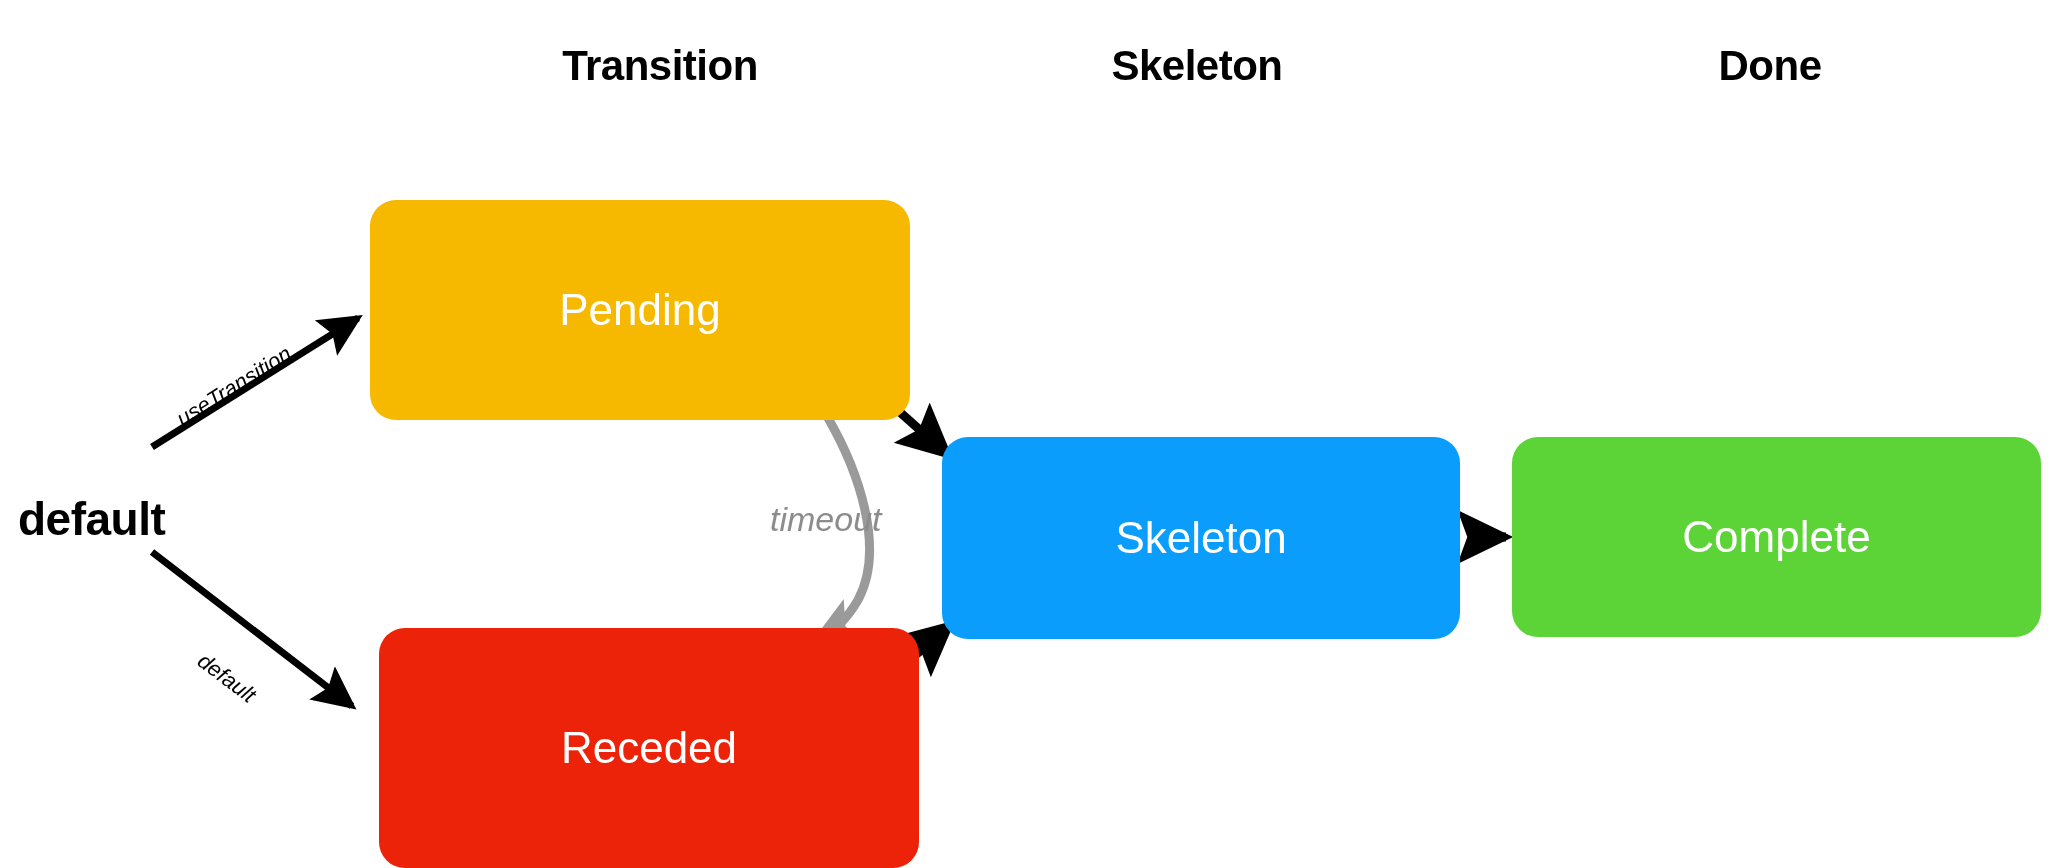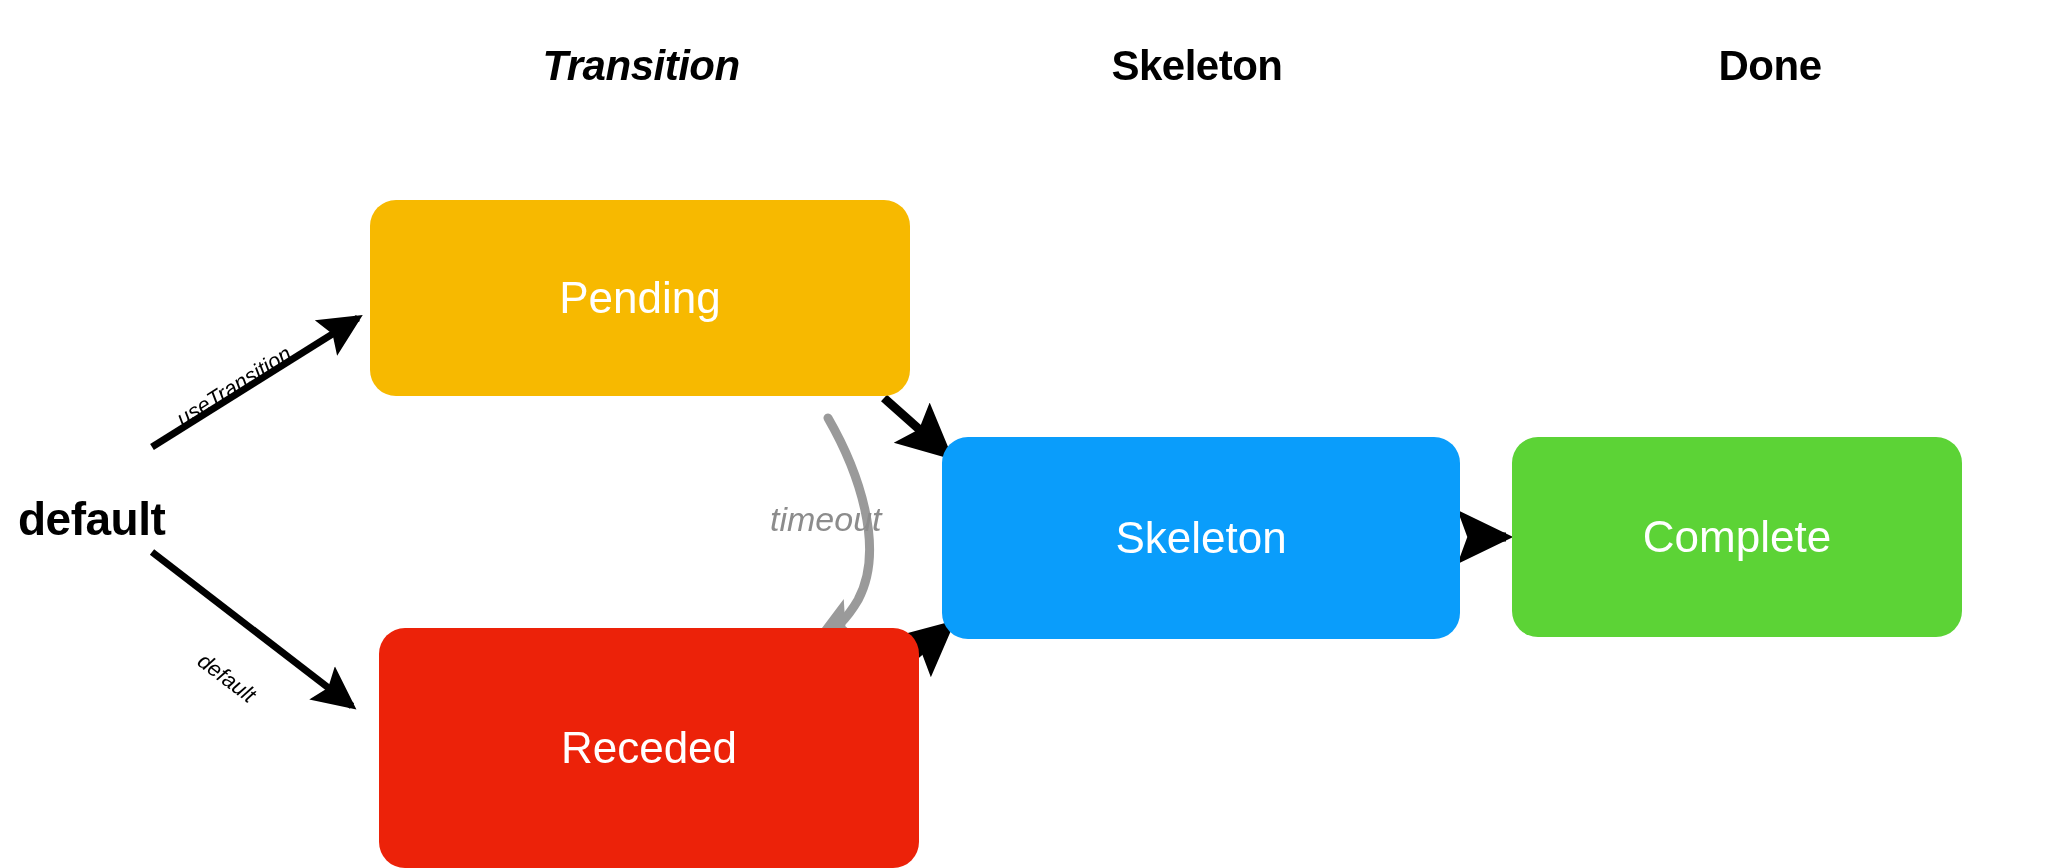--- a/index.html
+++ b/index.html
@@ -124,39 +124,39 @@
 
     <g>
       <line x1="1470" y1="537" x2="1506" y2="537" stroke="#000000" stroke-width="9" marker-end="url(#head-black)"></line>
     </g>
 
     <g>
       <path d="M 828 418 C 858 470, 886 548, 858 600 C 844 624, 830 634, 818 640" fill="none" stroke="#9a9a9a" stroke-width="9" stroke-linecap="round" marker-end="url(#head-gray)"></path>
     </g>
   </svg>
 
-  <div class="col-header" style="left:641px; top:42px;font-style:italic;">Transition</div>
+  <div class="col-header" style="left:660px; top:42px;">Transition</div>
   <div class="col-header" style="left:1197px; top:42px;">Skeleton</div>
   <div class="col-header" style="left:1770px; top:42px;">Done</div>
 
   <div class="origin-label" style="left:18px; top:492px;">default</div>
 
-  <div class="state-box" style="left:370px; top:200px; width:540px; height:196px; background:#F7B900;">
+  <div class="state-box" style="left:370px; top:200px; width:540px; height:220px; background:#F7B900;">
     <span class="state-label">Pending</span>
   </div>
 
   <div class="state-box" style="left:370px; top:628px; width:540px; height:240px; background:#EC2209;margin-left:9px;">
     <span class="state-label">Receded</span>
   </div>
 
   <div class="state-box" style="left:942px; top:437px; width:518px; height:202px; background:#0A9DFB;">
     <span class="state-label">Skeleton</span>
   </div>
 
-  <div class="state-box" style="left:1512px; top:437px; width:450px; height:200px; background:#5CD336;">
+  <div class="state-box" style="left:1512px; top:437px; width:529px; height:200px; background:#5CD336;">
     <span class="state-label">Complete</span>
   </div>
 
   <div class="edge-label" style="left:172px; top:410px; transform: rotate(-32deg);">useTransition</div>
 
   <div class="edge-label" style="left:208px; top:648px; transform: rotate(37deg);">default</div>
 
   <div class="edge-label muted" style="left:770px; top:500px;">timeout</div>
 
 </div>

